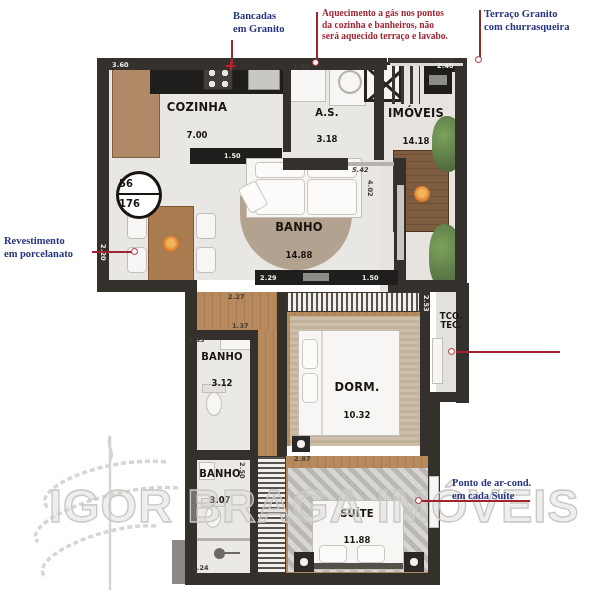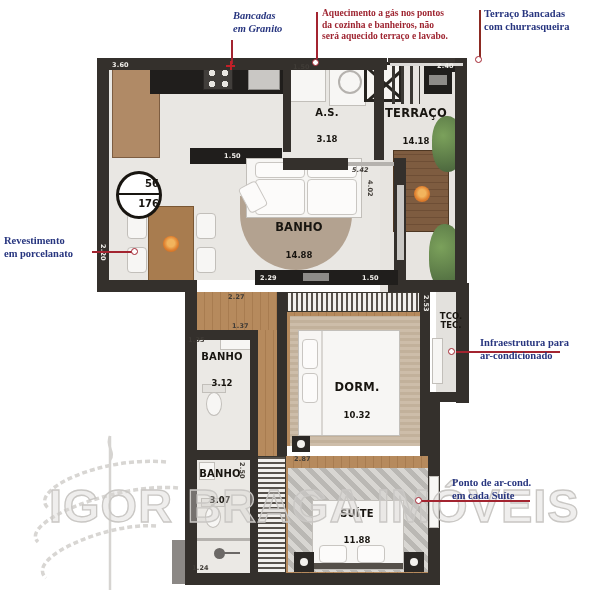--- a/index.html
+++ b/index.html
@@ -26,21 +26,21 @@
   .plus:after{content:"";position:absolute;left:3.5px;top:0;width:2.5px;height:9px;background:#c22028;}
   .hatchv{background:repeating-linear-gradient(90deg,#f2f0ed 0 3px,#57524c 3px 5px);border:1px solid #3a362f;box-sizing:border-box;z-index:18;position:absolute;}
   .hatchh{background:repeating-linear-gradient(0deg,#f2f0ed 0 3px,#57524c 3px 5px);border:1px solid #3a362f;box-sizing:border-box;z-index:18;position:absolute;}
   .wood{background:repeating-linear-gradient(90deg,#b68a5d 0 7px,#a87c50 7px 8px);}
   .rugstripe{background:repeating-linear-gradient(0deg,#cdbda9 0 3px,#c2b19b 3px 6px);}
   .deck{background:repeating-linear-gradient(0deg,#7e5c40 0 6px,#6e4e35 6px 7px);border:1px solid #4e3722;box-sizing:border-box;}
   .chevron{background:repeating-linear-gradient(45deg,#d8d6d2 0 5px,#bab8b4 5px 10px),
            repeating-linear-gradient(-45deg,rgba(255,255,255,.35) 0 5px,rgba(120,118,114,.25) 5px 10px);}
   .plant{position:absolute;background:radial-gradient(circle at 35% 35%,#7ba15b,#46603a);border-radius:46% 54% 52% 48%;z-index:14;}
   .flower{position:absolute;background:radial-gradient(circle at 50% 45%,#f2b45d 0 30%,#df7f2e 60%,#b9601f);border-radius:50%;z-index:15;}
-  .badge{position:absolute;left:116px;top:171px;width:40px;height:42px;border:3px solid #181510;border-radius:50%;background:#fff;z-index:35;text-align:right;}
+  .badge{position:absolute;left:116px;top:171px;width:40px;height:42px;border:3px solid #181510;border-radius:50%;background:#fff;z-index:35;text-align:left;}
   .badge-top{display:block;height:19px;line-height:20px;font-size:10px;font-weight:bold;border-bottom:2.5px solid #181510;color:#181510;}
   .badge-bot{display:block;height:19px;line-height:18px;font-size:10px;font-weight:bold;color:#181510;}
   .wm{position:absolute;left:49px;top:478px;font-size:47px;font-weight:bold;letter-spacing:1px;
       font-family:"Liberation Sans",sans-serif;color:rgba(214,212,209,.40);
       -webkit-text-stroke:1.3px #c9c7c4;z-index:50;white-space:nowrap;}
   .xbar{position:absolute;left:-9px;top:18px;width:56px;height:2.5px;background:#26231f;}
   .pillow{position:absolute;background:#fcfbfa;border:1px solid #c9c6c2;border-radius:4px;}
   .nstand{position:absolute;background:#2b2825;z-index:13;}
   .nstand:after{content:"";position:absolute;left:50%;top:50%;width:8px;height:8px;margin:-4px 0 0 -4px;background:#f4f2ef;border-radius:50%;}
 </style>
@@ -181,26 +181,30 @@
   <div class="dim dimw" style="left:260px;top:274px;">2.29</div>
   <div class="dim dimw" style="left:362px;top:274px;">1.50</div>
   <div class="dim" style="left:228px;top:293px;">2.27</div>
   <div class="dim" style="left:232px;top:322px;">1.37</div>
   <div class="dim" style="left:188px;top:336px;">1.35</div>
   <div class="dim dimw vdim" style="left:422px;top:295px;">2.53</div>
   <div class="dim vdim" style="left:238px;top:462px;">2.50</div>
   <div class="dim" style="left:294px;top:455px;">2.87</div>
   <div class="dim" style="left:192px;top:564px;">1.24</div>
 
+  <div class="rlabel" style="left:197px;top:120px;">
+    <span class="rname">COZINHA</span>
+    <span class="rarea">7.00</span>
+  </div>
   <div class="rlabel" style="left:327px;top:126px;">
     <span class="rname" style="font-size:10px;">A.S.</span>
     <span class="rarea">3.18</span>
   </div>
   <div class="rlabel" style="left:416px;top:126px;">
-    <span class="rname">TERRAÇO</span>
+    <span class="rname">IMÓVEIS</span>
     <span class="rarea">14.18</span>
   </div>
   <div class="rlabel" style="left:299px;top:240px;">
     <span class="rname">BANHO</span>
     <span class="rarea">14.88</span>
   </div>
   <div class="rlabel" style="left:222px;top:370px;">
     <span class="rname" style="font-size:10px;">BANHO</span>
     <span class="rarea">3.12</span>
   </div>
@@ -219,43 +223,41 @@
   <div class="rlabel" style="left:451px;top:321px;font-size:8.5px;">TCO.
 TEC.</div>
 
   <div class="badge">
     <span class="badge-top">56</span>
     <span class="badge-bot">176</span>
   </div>
 
   <div class="wm">IGOR BRAGA IMÓVEIS</div>
 
-  <div class="ann" style="left:233px;top:10px;font-style:italic;">Bancadas
+  <div class="ann" style="left:233px;top:10px;">Bancadas
 em Granito</div>
   <div class="leader" style="left:231px;top:40px;width:2px;height:24px;"></div>
   <div class="plus" style="left:226px;top:61px;"></div>
 
   <div class="ann annred" style="left:322px;top:8px;">Aquecimento a gás nos pontos
 da cozinha e banheiros, não
 será aquecido terraço e lavabo.</div>
   <div class="leader" style="left:316px;top:12px;width:2px;height:47px;"></div>
   <div class="ldot" style="left:312px;top:59px;"></div>
 
-  <div class="ann" style="left:484px;top:8px;">Terraço Bancadas
+  <div class="ann" style="left:484px;top:8px;">Terraço Granito
 com churrasqueira</div>
   <div class="leader" style="left:479px;top:10px;width:2px;height:48px;background:#8c2a22;"></div>
   <div class="ldot" style="left:475px;top:56px;"></div>
 
   <div class="ann" style="left:4px;top:235px;">Revestimento
 em porcelanato</div>
   <div class="leader" style="left:92px;top:251px;width:42px;height:2px;"></div>
   <div class="ldot" style="left:131px;top:248px;"></div>
 
-  <div class="ann" style="left:480px;top:337px;">Infraestrutura para
-ar-condicionado</div>
   <div class="leader" style="left:456px;top:351px;width:104px;height:2px;"></div>
   <div class="ldot" style="left:448px;top:348px;"></div>
 
   <div class="ann" style="left:452px;top:477px;">Ponto de ar-cond.
 em cada Suíte</div>
   <div class="leader" style="left:420px;top:500px;width:110px;height:2px;"></div>
   <div class="ldot" style="left:415px;top:497px;"></div>
 
 </div>
 

